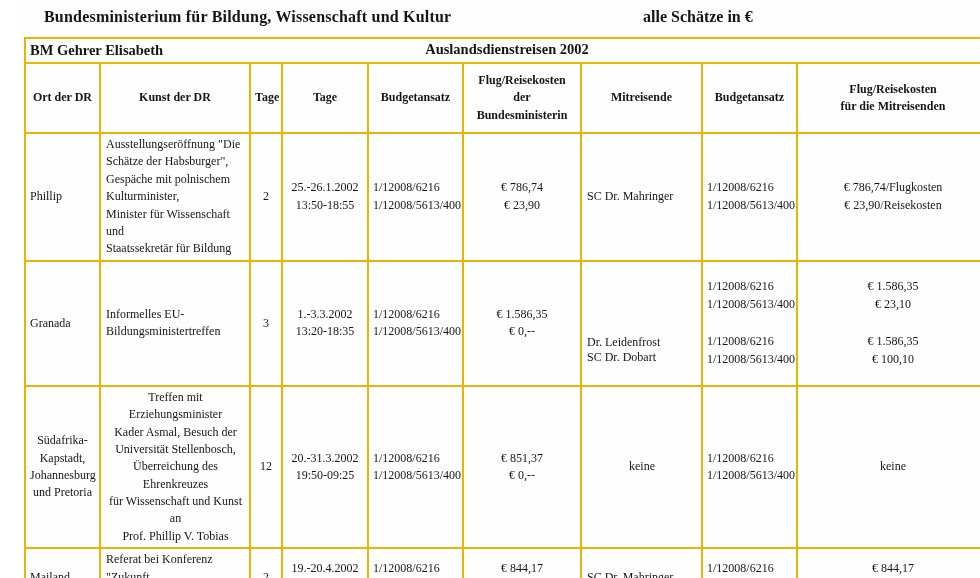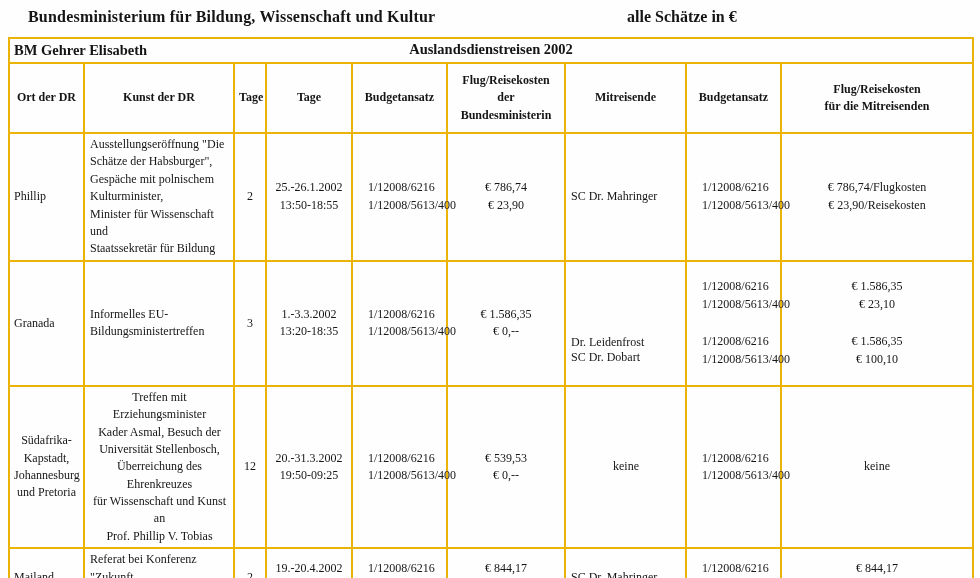--- a/index.html
+++ b/index.html
@@ -2,21 +2,21 @@
 <html><head>
 <meta charset="utf-8">
 <style>
   * { box-sizing: border-box; margin: 0; padding: 0; }
   html, body { width: 980px; height: 578px; background: #ffffff; }
   body {
     font-family: "Liberation Serif", "DejaVu Serif", serif;
     color: #151515;
     position: relative;
   }
-  .page { position: absolute; inset: 0; background: #fefefe; }
+  .page { position: absolute; inset: 0; background: #fefefe; margin-left: 16px; }
 
   .doc-heading {
     position: absolute; top: 8px; left: 28px;
     font-size: 16px; font-weight: bold; letter-spacing: 0.2px;
   }
   .amounts-note {
     position: absolute; top: 8px; left: 627px;
     font-size: 16px; font-weight: bold;
   }
 
@@ -47,21 +47,21 @@
   tr.r1 td { height: 111px; }
   tr.r2 td { height: 125px; }
   tr.r3 td { height: 145px; }
   tr.r4 td { height: 40px; }
 
   td.ort { text-align: left; }
   td.ort.ctr { text-align: center; }
   td.zweck { text-align: left; padding-left: 5px; }
   td.zweck.ctr { text-align: center; }
   td.tage, td.zeit, td.kosten { text-align: center; }
-  td.budget { text-align: left; padding-left: 15px; }
+  td.budget { text-align: left; padding-left: 4px; }
   td.mit { text-align: left; padding-left: 5px; }
   td.mit.ctr { text-align: center; }
 
   
   .two-names { display: flex; flex-direction: column; justify-content: flex-end;
                height: 112px; padding: 16px 0 14px 0; }
   .two-groups { display: flex; flex-direction: column; justify-content: center; gap: 20px; }
   .grp { line-height: 1.45; white-space: pre-line; }
 </style>
 </head>
@@ -173,21 +173,21 @@
 Kader Asmal, Besuch der
 Universität Stellenbosch,
 Überreichung des Ehrenkreuzes
 für Wissenschaft und Kunst an
 Prof. Phillip V. Tobias</td>
       <td class="tage">12</td>
       <td class="zeit ml">20.-31.3.2002
 19:50-09:25</td>
       <td class="budget ml">1/12008/6216
 1/12008/5613/400</td>
-      <td class="kosten ml">€ 539,53
+      <td class="kosten ml">€ 851,37
 € 0,--</td>
       <td class="mit ctr">keine</td>
       <td class="budget ml">1/12008/6216
 1/12008/5613/400</td>
       <td class="kosten">keine</td>
     </tr>
 
     <tr class="r4">
       <td class="ort">Mailand</td>
       <td class="zweck ml">Referat bei Konferenz "Zukunft

